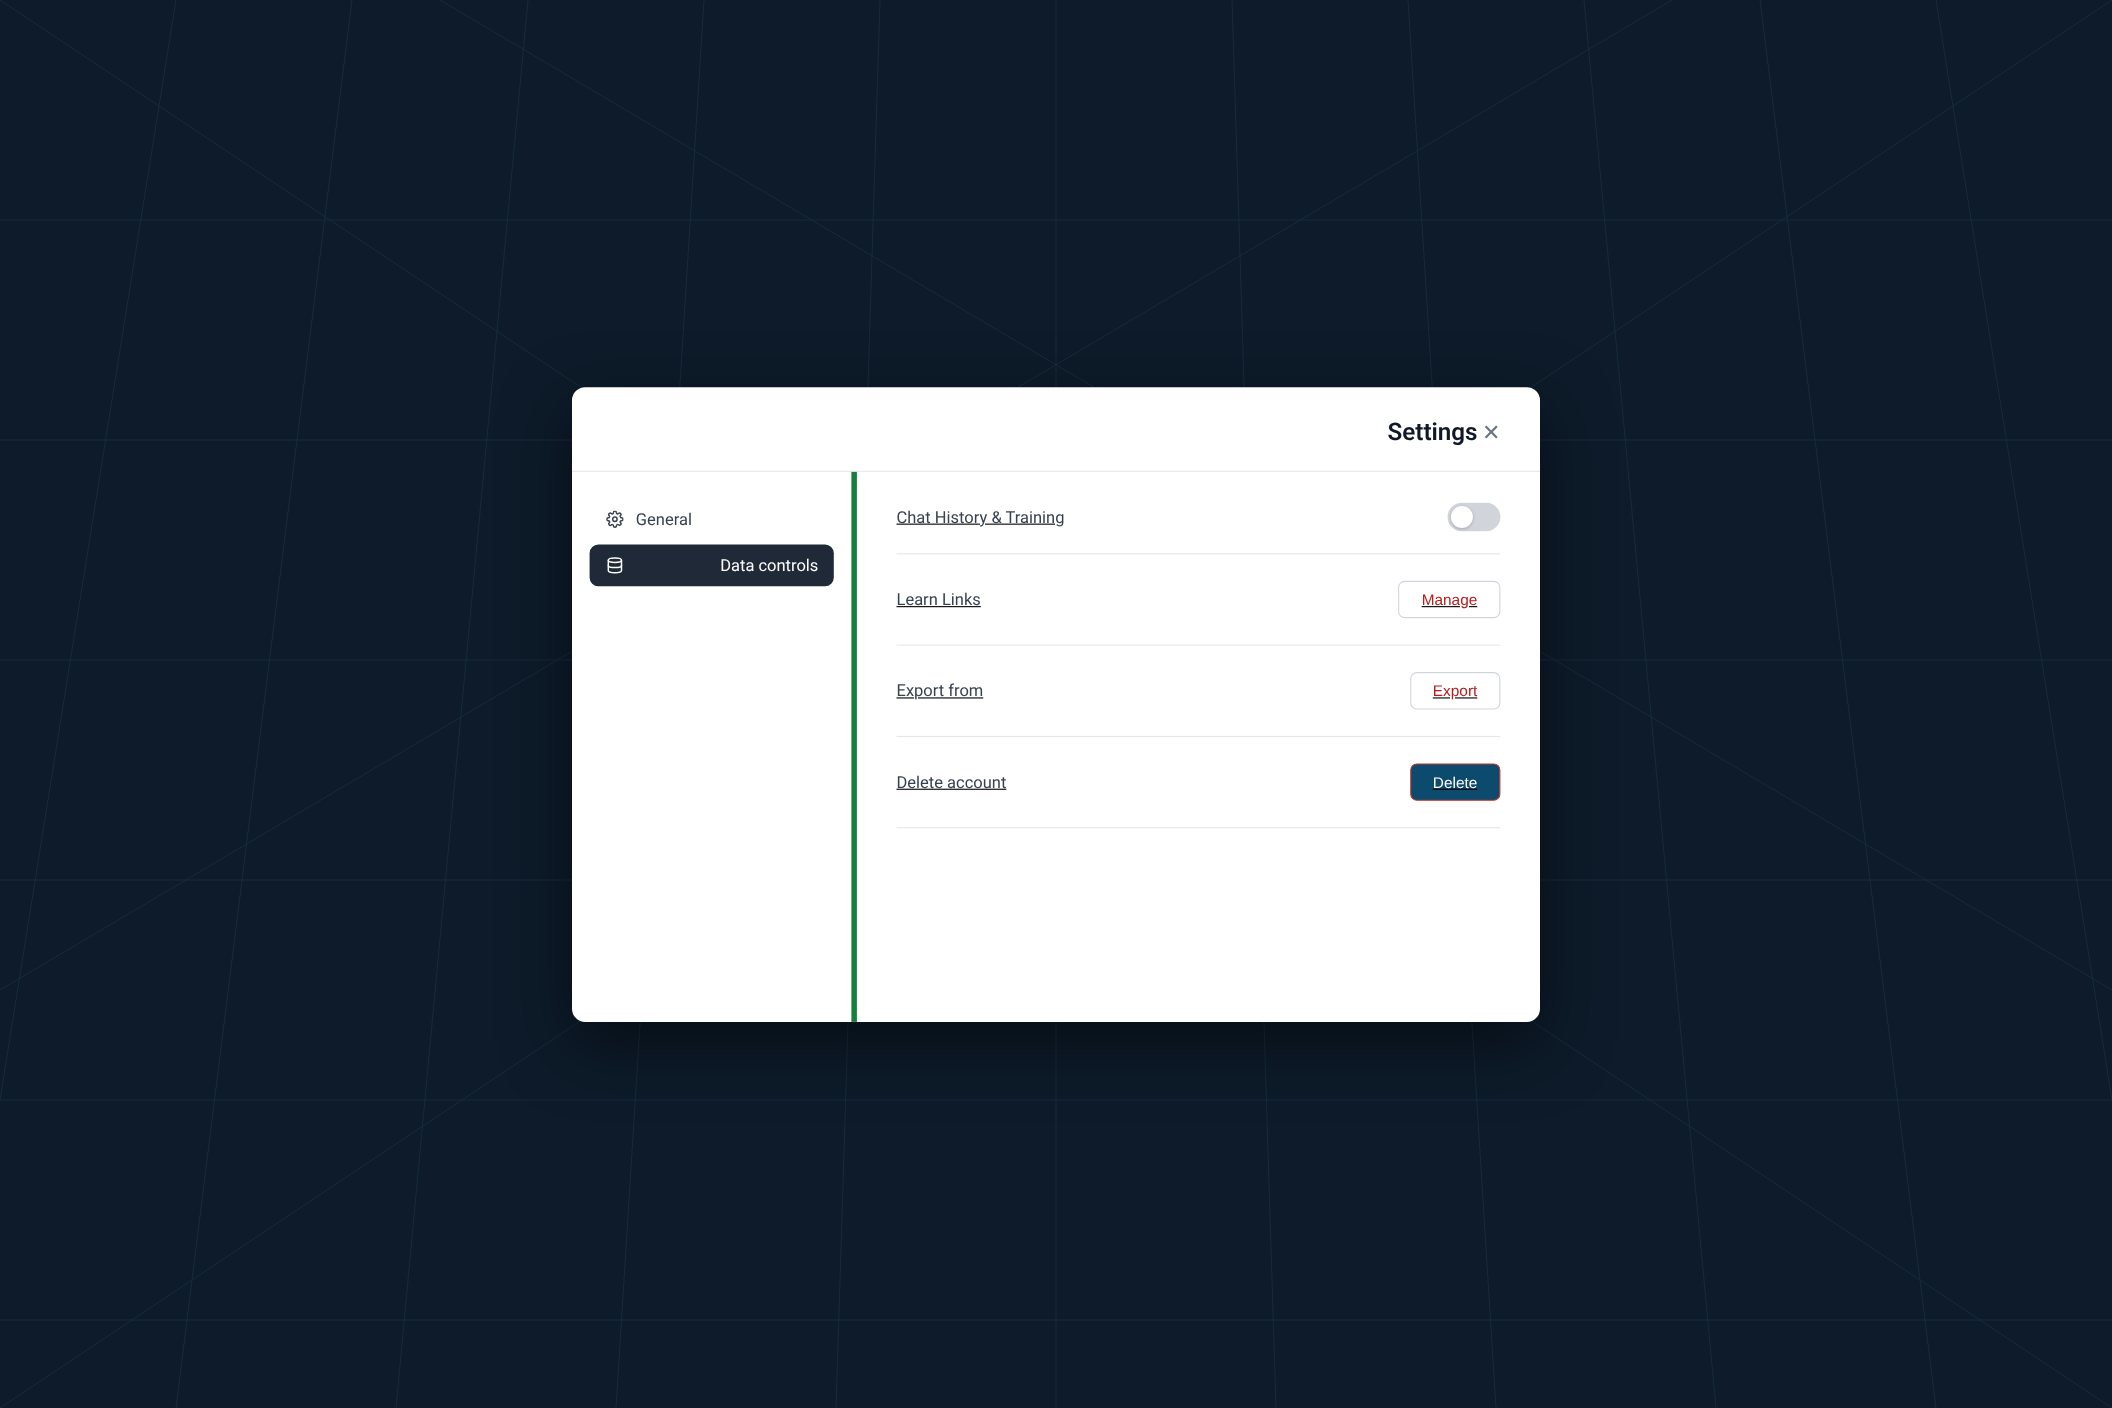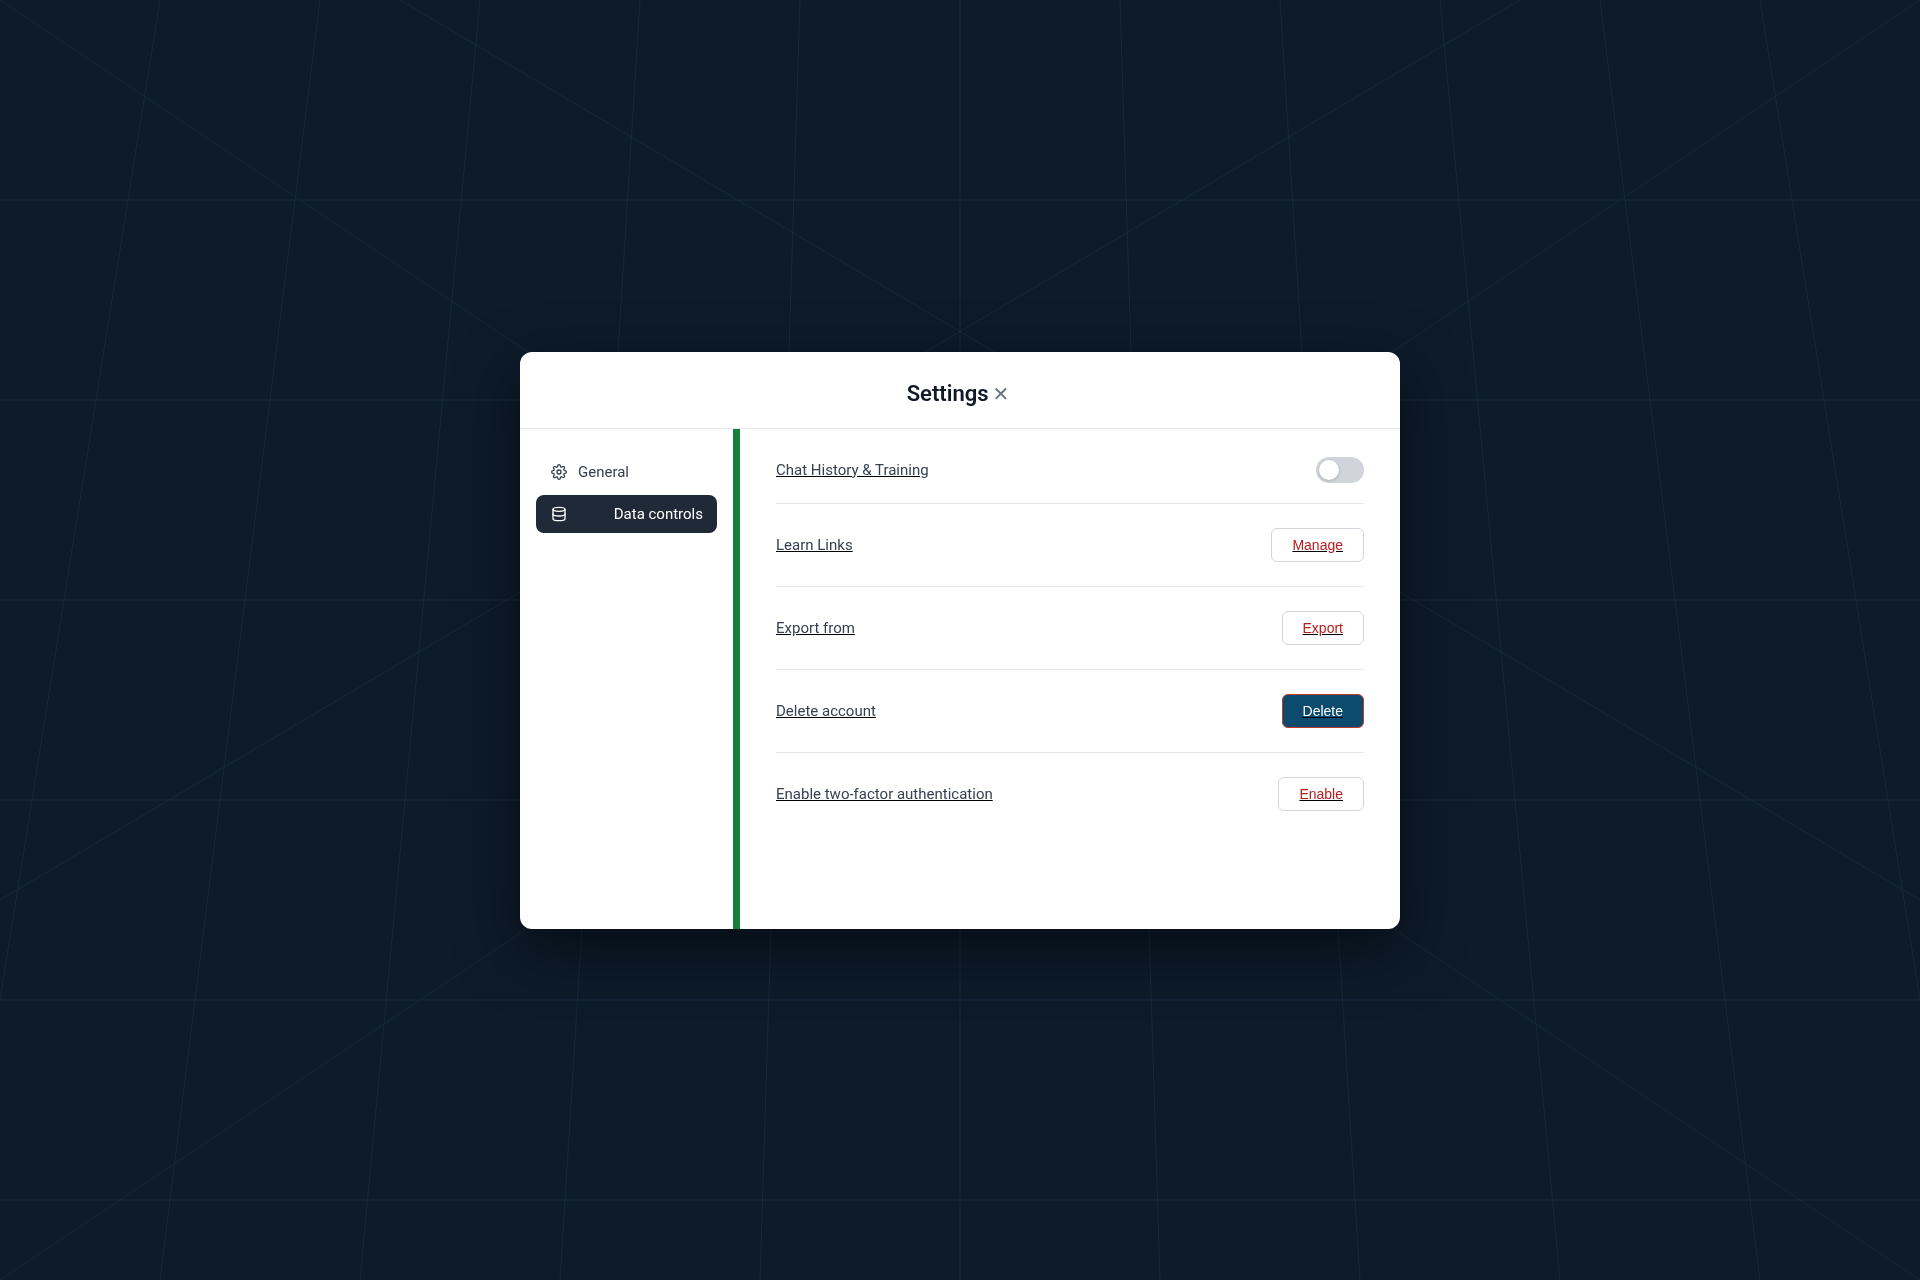--- a/index.html
+++ b/index.html
@@ -34,21 +34,21 @@
       border-radius: 12px;
       width: 880px;
       padding: 0;
       box-shadow: 0 20px 60px rgba(0,0,0,0.5);
       z-index: 10;
     }
 
     .modal-header {
       display: flex;
       align-items: center;
-      justify-content: center;
+      justify-content: flex-end;
       padding: 28px 32px 20px 32px;
       border-bottom: 1px solid #e5e7eb;
     }
 
     .modal-title {
       font-size: 22px;
       font-weight: 600;
       color: #111827;
     }
 
@@ -65,23 +65,23 @@
       justify-content: center;
       border-radius: 4px;
     }
 
     .modal-body {
       display: flex;
       min-height: 500px;
     }
 
     .sidebar {
-      width: 220px;
+      width: 259px;
       padding: 24px 16px;
-      border-right: 7px solid #15803d;
+      border-right: 5px solid #15803d;
       flex-shrink: 0;
     }
 
     .sidebar-item {
       display: flex;
       align-items: center;
       gap: 10px;
       padding: 10px 14px;
       border-radius: 8px;
       cursor: pointer;
@@ -297,22 +297,16 @@
 
       <div class="section">
         <div class="section-row">
           <span class="section-label">Delete account</span>
           <button class="action-btn delete">Delete</button>
         </div>
       </div>
 
       <hr class="section-divider">
 
-      <div class="section">
-        <div class="section-row">
-          <span class="section-label">Enable two-factor authentication</span>
-          <button class="action-btn">Enable</button>
-        </div>
-      </div>
 
     </div>
   </div>
 </div>
 
 </body></html>

